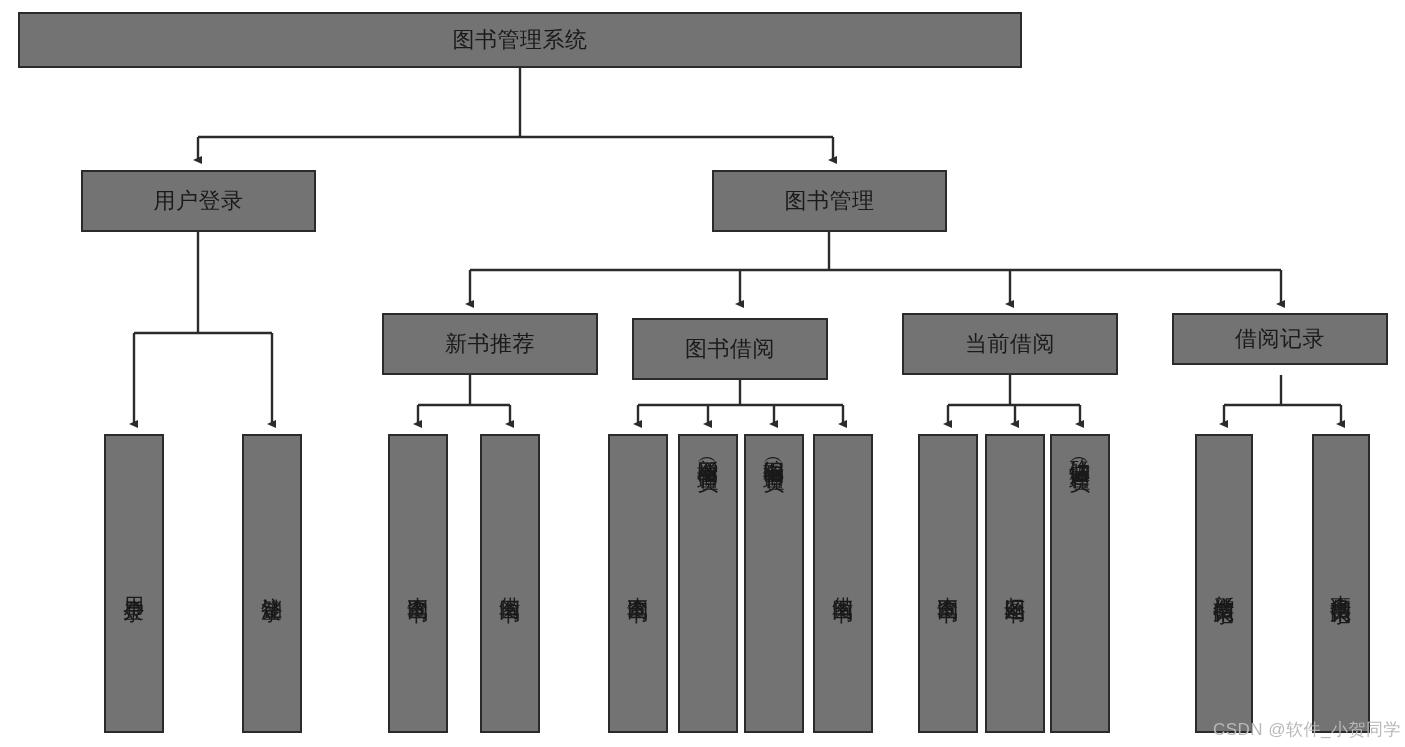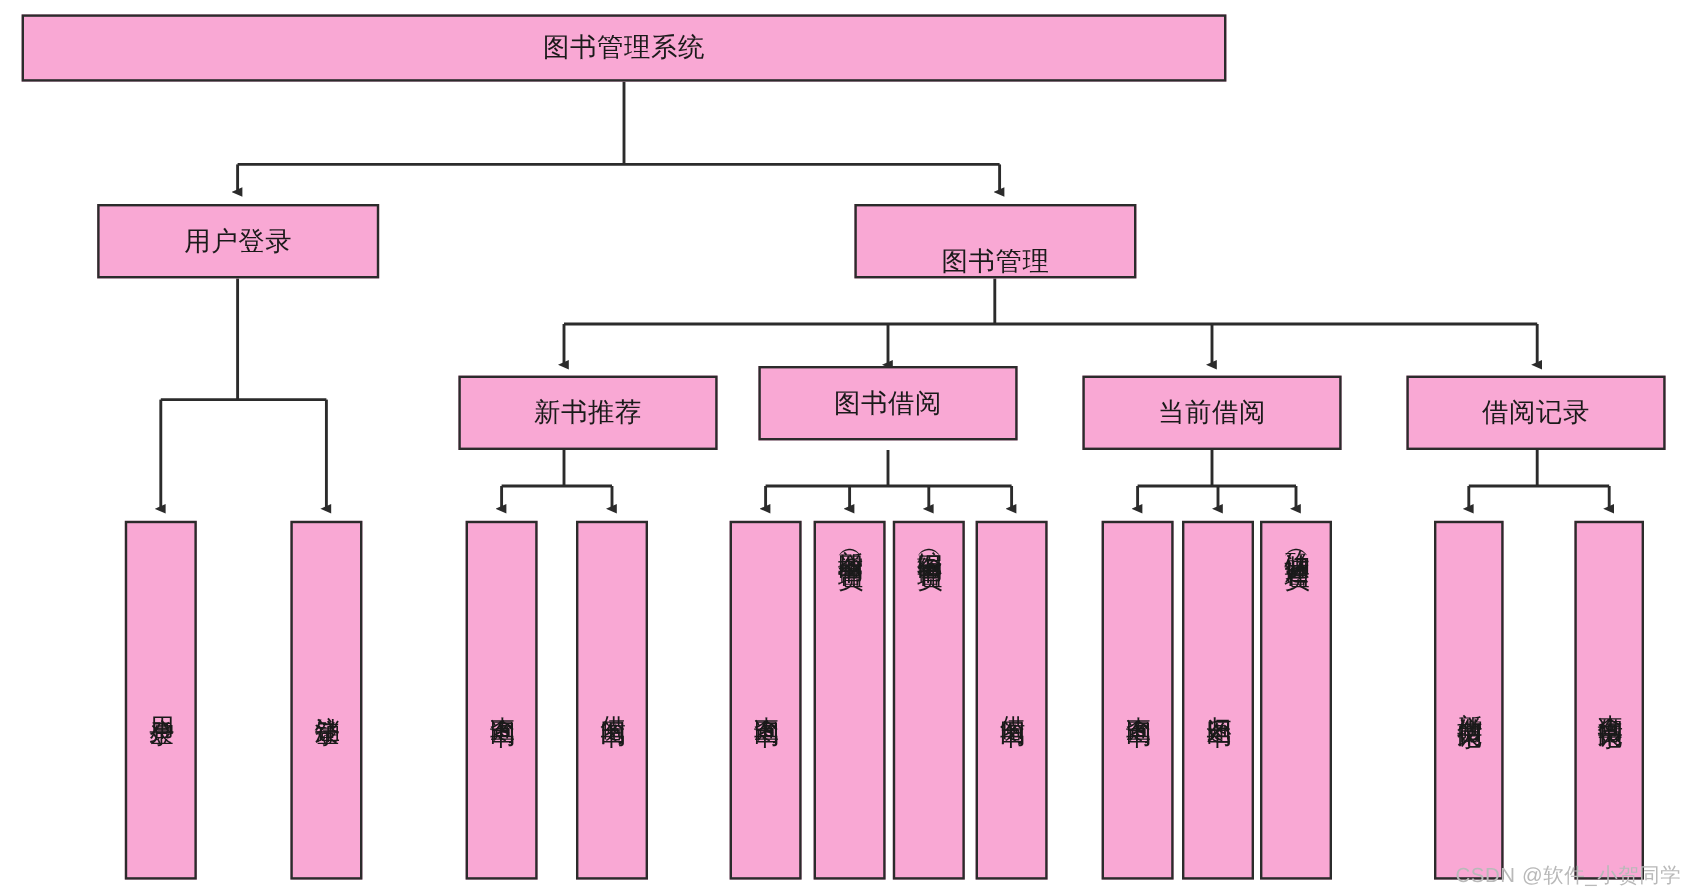--- a/index.html
+++ b/index.html
@@ -22,21 +22,21 @@
     position: absolute;
     left: 0;
     top: 0;
     width: 1405px;
     height: 747px;
     pointer-events: none;
   }
   .node {
     position: absolute;
     box-sizing: border-box;
-    background: #f9a8d4;
+    background: #737373;
     border: 2px solid #2b2b2b;
     display: flex;
     align-items: center;
     justify-content: center;
   }
   .node .label {
     color: #1a1a1a;
     font-size: 21px;
     line-height: 1.15;
     letter-spacing: 0.5px;
@@ -135,37 +135,37 @@
   </svg>
 
   <div class="node root h" style="left:18px; top:12px; width:1004px; height:56px;">
     <span class="label">图书管理系统</span>
   </div>
 
   <div class="node h" style="left:81px; top:170px; width:235px; height:62px;">
     <span class="label">用户登录</span>
   </div>
 
-  <div class="node h" style="left:712px; top:170px; width:235px; height:62px;align-items:flex-end;">
+  <div class="node h" style="left:712px; top:170px; width:235px; height:62px;">
     <span class="label">图书管理</span>
   </div>
 
   <div class="node h" style="left:362px; top:313px; width:216px; height:62px;margin-left:20px;">
     <span class="label">新书推荐</span>
   </div>
 
-  <div class="node h" style="left:632px; top:305px; width:216px; height:62px;">
+  <div class="node h" style="left:632px; top:318px; width:196px; height:62px;">
     <span class="label">图书借阅</span>
   </div>
 
   <div class="node h" style="left:902px; top:313px; width:216px; height:62px;justify-content:center;">
     <span class="label">当前借阅</span>
   </div>
 
-  <div class="node h" style="left:1172px; top:313px; width:216px; height:62px;align-items:center;">
+  <div class="node h" style="left:1172px; top:313px; width:216px; height:52px;align-items:center;">
     <span class="label">借阅记录</span>
   </div>
 
   <div class="node v centered" style="left:104px; top:434px; width:60px; height:299px;">
     <span class="label">用户登录</span>
   </div>
 
   <div class="node v centered" style="left:242px; top:434px; width:60px; height:299px;">
     <span class="label">注销登录</span>
   </div>

